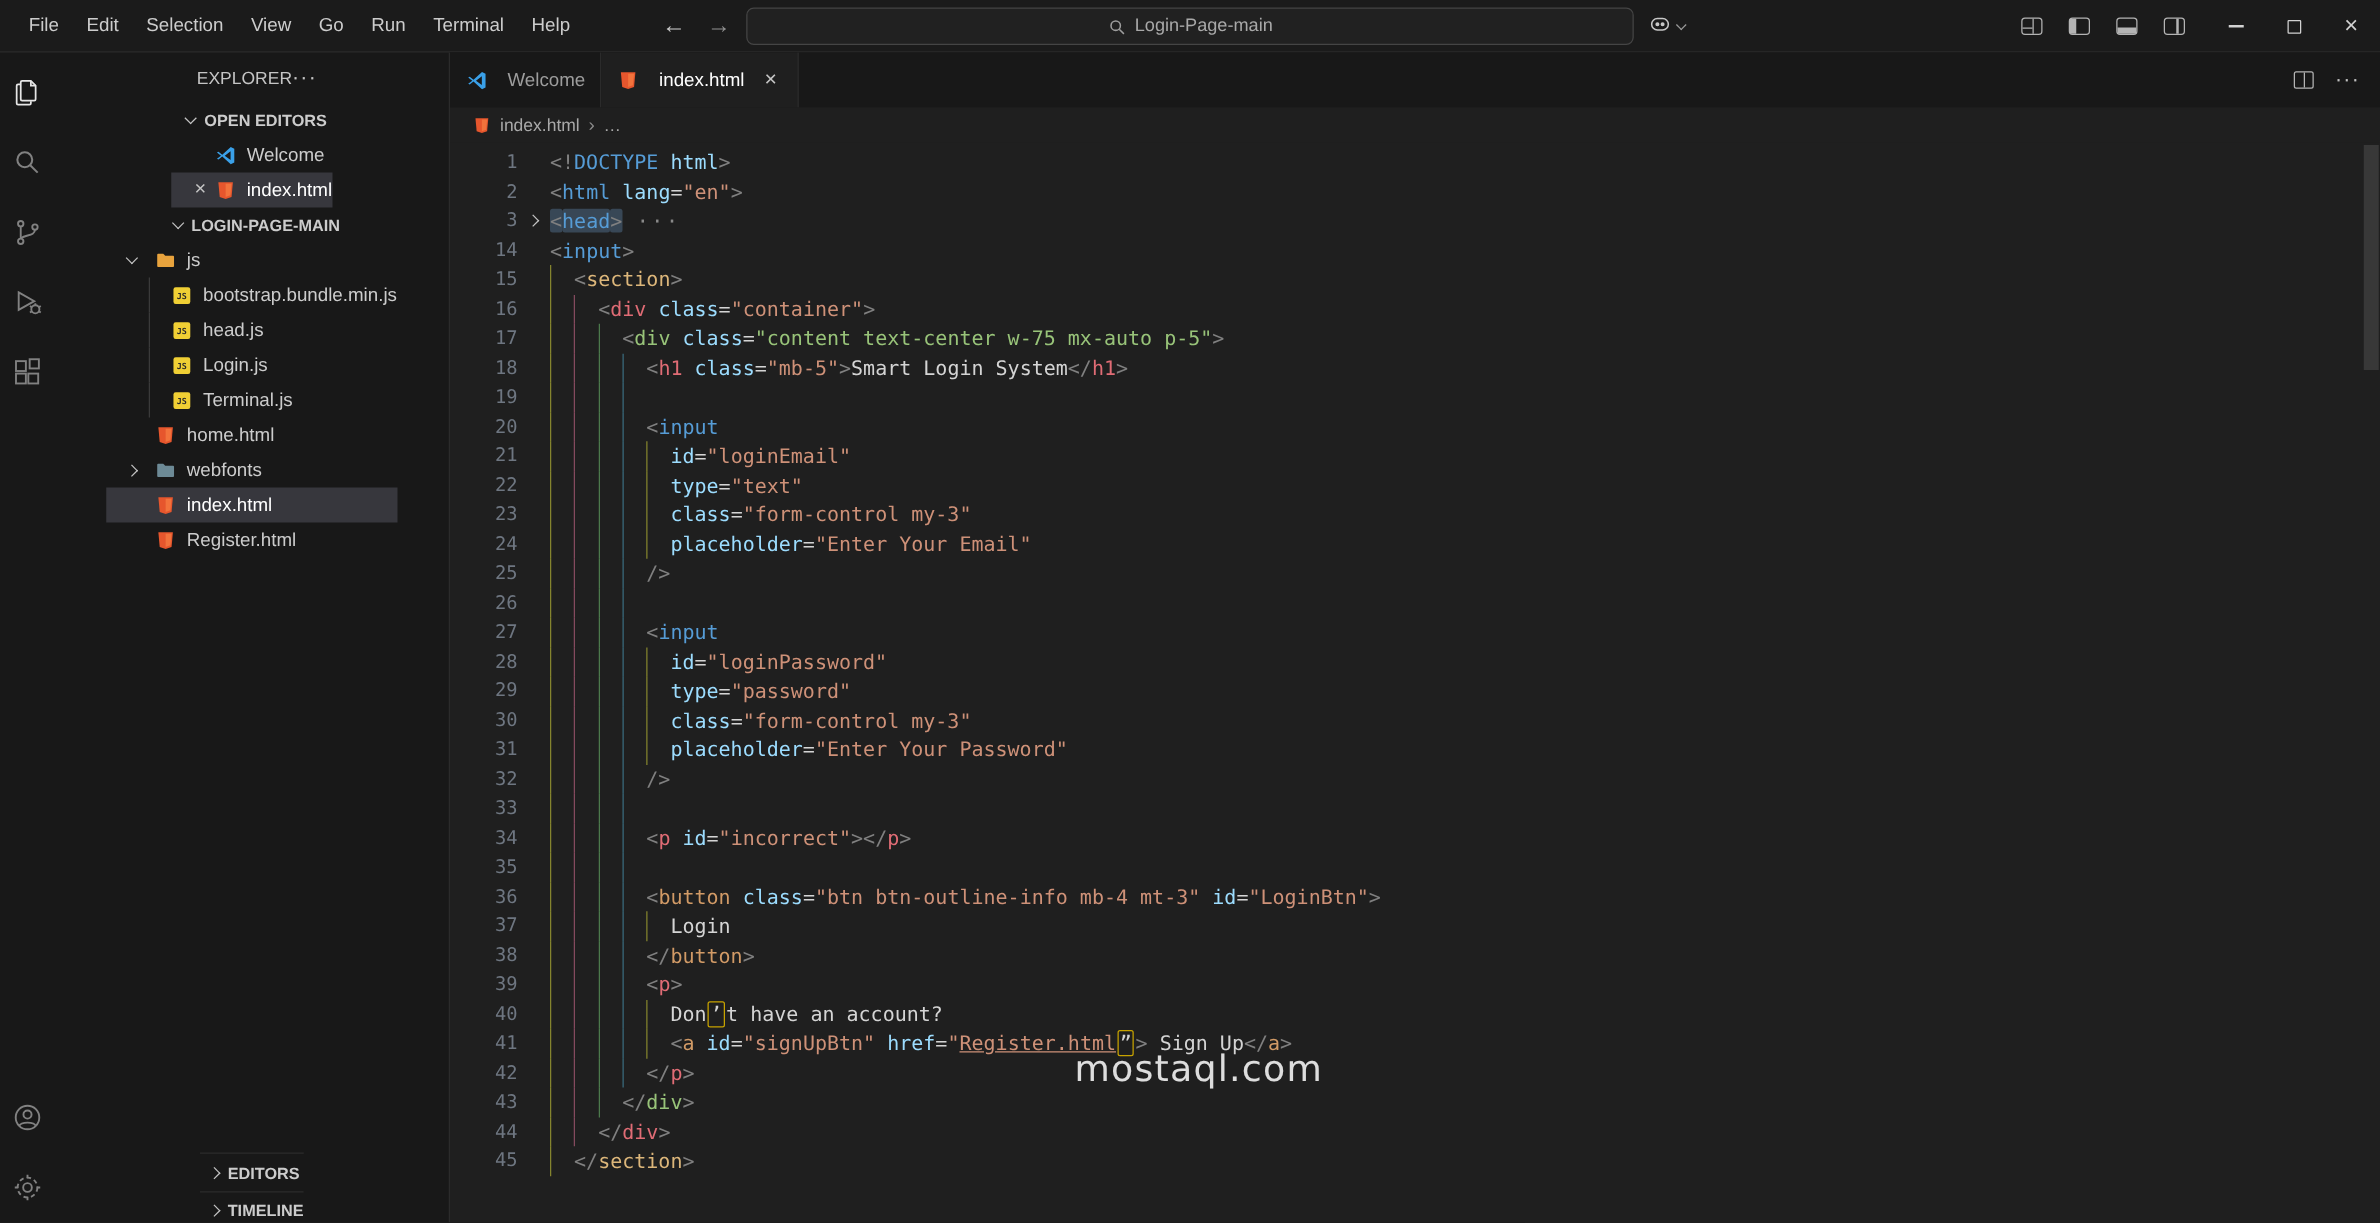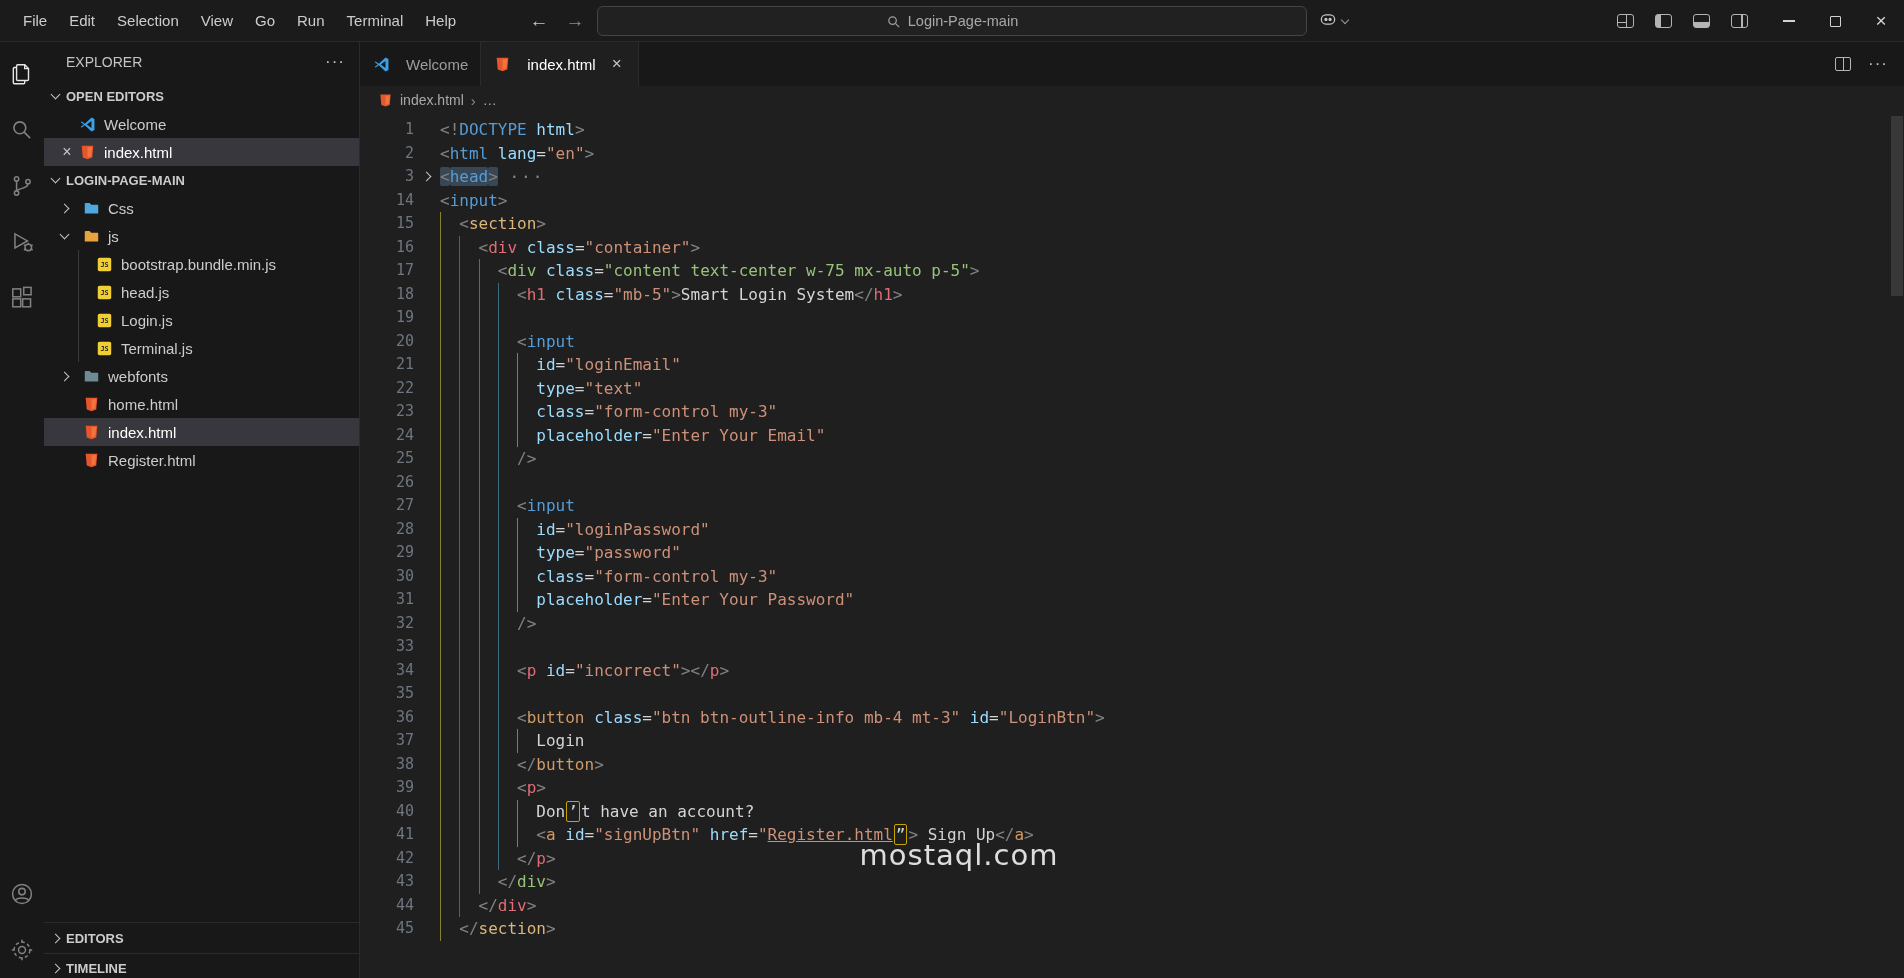--- a/index.html
+++ b/index.html
@@ -33,21 +33,21 @@
 
   
   .main { flex:1; display:flex; min-height:0; }
 
   .activitybar { width:44px; background:#181818; display:flex; flex-direction:column; align-items:center; padding-top:4px; }
   .ab-item { width:44px; height:56px; display:flex; align-items:center; justify-content:center; color:#818181; }
   .ab-item.active { color:#e6e6e6; }
   .ab-bottom { margin-top:auto; }
   .ab-item svg { display:block; }
 
-  .sidebar { width:316px; background:#181818; border-right:1px solid #2b2b2b; display:flex; flex-direction:column; overflow:hidden; font-size:15px; }
+  .sidebar { width:316px; background:#181818; border-right:1px solid #2b2b2b; display:flex; flex-direction:column; overflow:hidden; font-size:15px;align-items:center; }
   .sb-header { flex:0 0 40px; display:flex; align-items:center; padding:0 14px 0 22px; font-size:14px; color:#c5c5c5; }
   .sb-actions { margin-left:auto; color:#c5c5c5; font-size:17px; letter-spacing:1px; }
   .sec-header { flex:0 0 28px; display:flex; align-items:center; gap:7px; padding-left:8px; font-size:13px; font-weight:bold; color:#cccccc; }
   .chev { display:inline-block; width:7px; height:7px; border-right:1.5px solid #c5c5c5; border-bottom:1.5px solid #c5c5c5; }
   .chev.right { transform:rotate(-45deg); }
   .chev.down  { transform:rotate(45deg); margin-top:-3px; }
   .oe-item { height:28px; display:flex; align-items:center; padding-left:12px; color:#cccccc; }
   .oe-item.selected { background:#37373d; color:#ffffff; }
   .oe-close { width:22px; text-align:center; color:#c5c5c5; font-size:16px; }
   .ficon { width:18px; height:18px; margin-right:8px; flex:none; display:flex; align-items:center; justify-content:center; }
@@ -233,31 +233,20 @@
             <span class="label">index.html</span>
           </div>
         </div>
       <div class="sec-header">
         <span class="chev down"></span>
         <span>LOGIN-PAGE-MAIN</span>
       </div>
       <div id="file-tree">
           <div class="tree-item">
             <span class="chev-slot">
-              <span class="chev right"></span>
-            </span>
-            <span class="ficon">
-              <svg width="17" height="17" viewBox="0 0 24 24">
-                <path fill="#4fa8dd" d="M2.5 5.3c0-.6.4-1 1-1h5.8l2.3 2.3h8.9c.6 0 1 .4 1 1v10.6c0 .6-.4 1-1 1h-17c-.6 0-1-.4-1-1z"></path>
-              </svg>
-            </span>
-            <span class="label">Css</span>
-          </div>
-          <div class="tree-item">
-            <span class="chev-slot">
               <span class="chev down"></span>
             </span>
             <span class="ficon">
               <svg width="17" height="17" viewBox="0 0 24 24">
                 <path fill="#e8a33d" d="M2.5 5.3c0-.6.4-1 1-1h5.8l2.3 2.3h8.9c.6 0 1 .4 1 1v10.6c0 .6-.4 1-1 1h-17c-.6 0-1-.4-1-1z"></path>
               </svg>
             </span>
             <span class="label">js</span>
           </div>
           <div class="tree-item child">
@@ -288,41 +277,41 @@
             <span class="label">Login.js</span>
           </div>
           <div class="tree-item child">
             <span class="ficon">
               <svg width="17" height="17" viewBox="0 0 24 24">
                 <rect x="2.5" y="2.5" width="19" height="19" rx="2.5" fill="#f0cf34"></rect>
                 <text x="12" y="16" text-anchor="middle" font-size="9.5" font-weight="bold" fill="#282828" font-family="DejaVu Sans Mono, monospace">JS</text>
               </svg>
             </span>
             <span class="label">Terminal.js</span>
+          </div>
+          <div class="tree-item">
+            <span class="chev-slot"></span>
+            <span class="ficon">
+              <svg width="17" height="17" viewBox="0 0 24 24">
+                <path fill="#e6562d" d="M3.8 2.5h16.4l-1.5 16.6-6.7 2.4-6.7-2.4z"></path>
+                <path fill="#f2733c" d="M12 4.3v14.9l5.4-1.9 1.3-13z"></path>
+              </svg>
+            </span>
+            <span class="label">home.html</span>
           </div>
           <div class="tree-item">
             <span class="chev-slot">
               <span class="chev right"></span>
             </span>
             <span class="ficon">
               <svg width="17" height="17" viewBox="0 0 24 24">
                 <path fill="#6d8a96" d="M2.5 5.3c0-.6.4-1 1-1h5.8l2.3 2.3h8.9c.6 0 1 .4 1 1v10.6c0 .6-.4 1-1 1h-17c-.6 0-1-.4-1-1z"></path>
               </svg>
             </span>
             <span class="label">webfonts</span>
-          </div>
-          <div class="tree-item">
-            <span class="chev-slot"></span>
-            <span class="ficon">
-              <svg width="17" height="17" viewBox="0 0 24 24">
-                <path fill="#e6562d" d="M3.8 2.5h16.4l-1.5 16.6-6.7 2.4-6.7-2.4z"></path>
-                <path fill="#f2733c" d="M12 4.3v14.9l5.4-1.9 1.3-13z"></path>
-              </svg>
-            </span>
-            <span class="label">home.html</span>
           </div>
           <div class="tree-item selected">
             <span class="chev-slot"></span>
             <span class="ficon">
               <svg width="17" height="17" viewBox="0 0 24 24">
                 <path fill="#e6562d" d="M3.8 2.5h16.4l-1.5 16.6-6.7 2.4-6.7-2.4z"></path>
                 <path fill="#f2733c" d="M12 4.3v14.9l5.4-1.9 1.3-13z"></path>
               </svg>
             </span>
             <span class="label">index.html</span>

